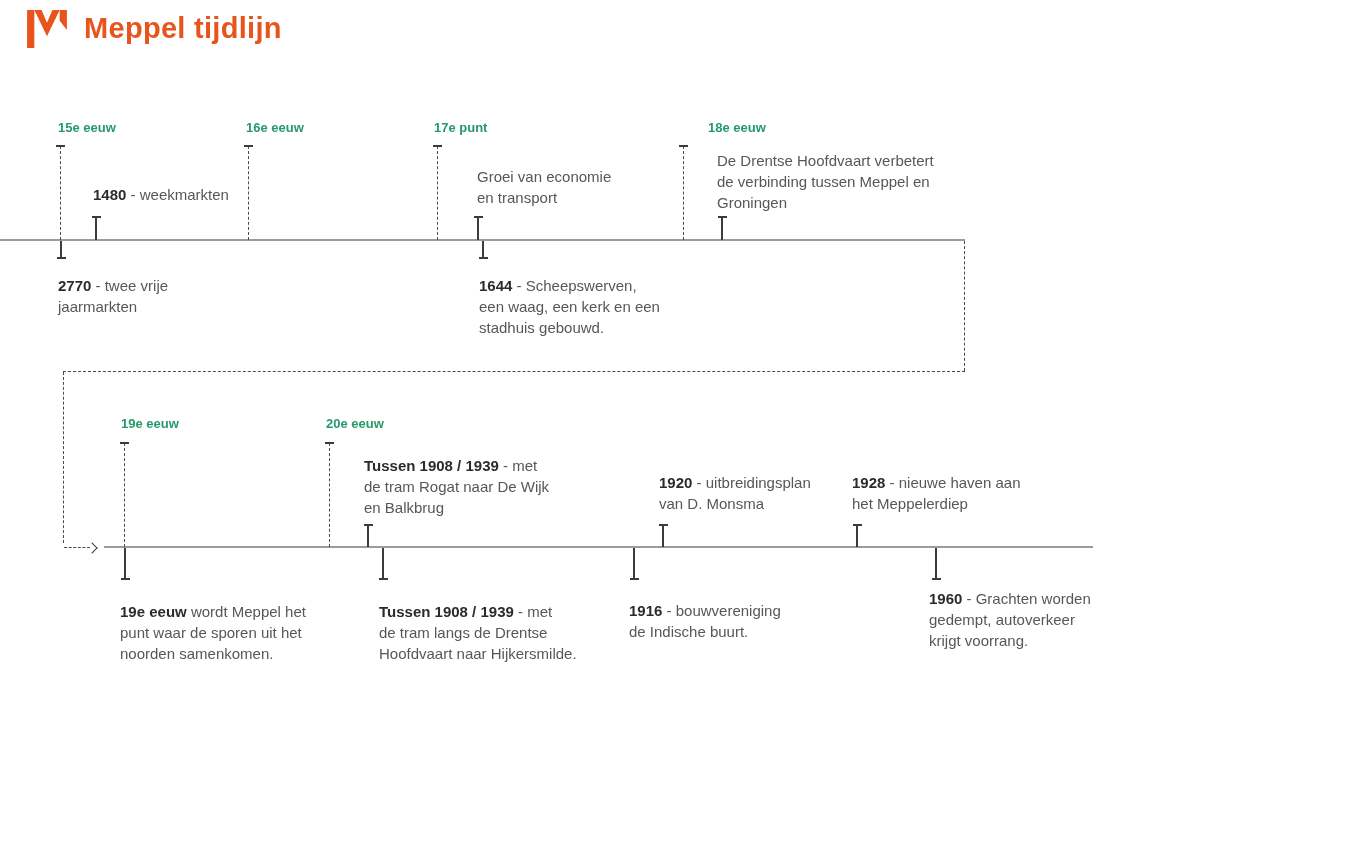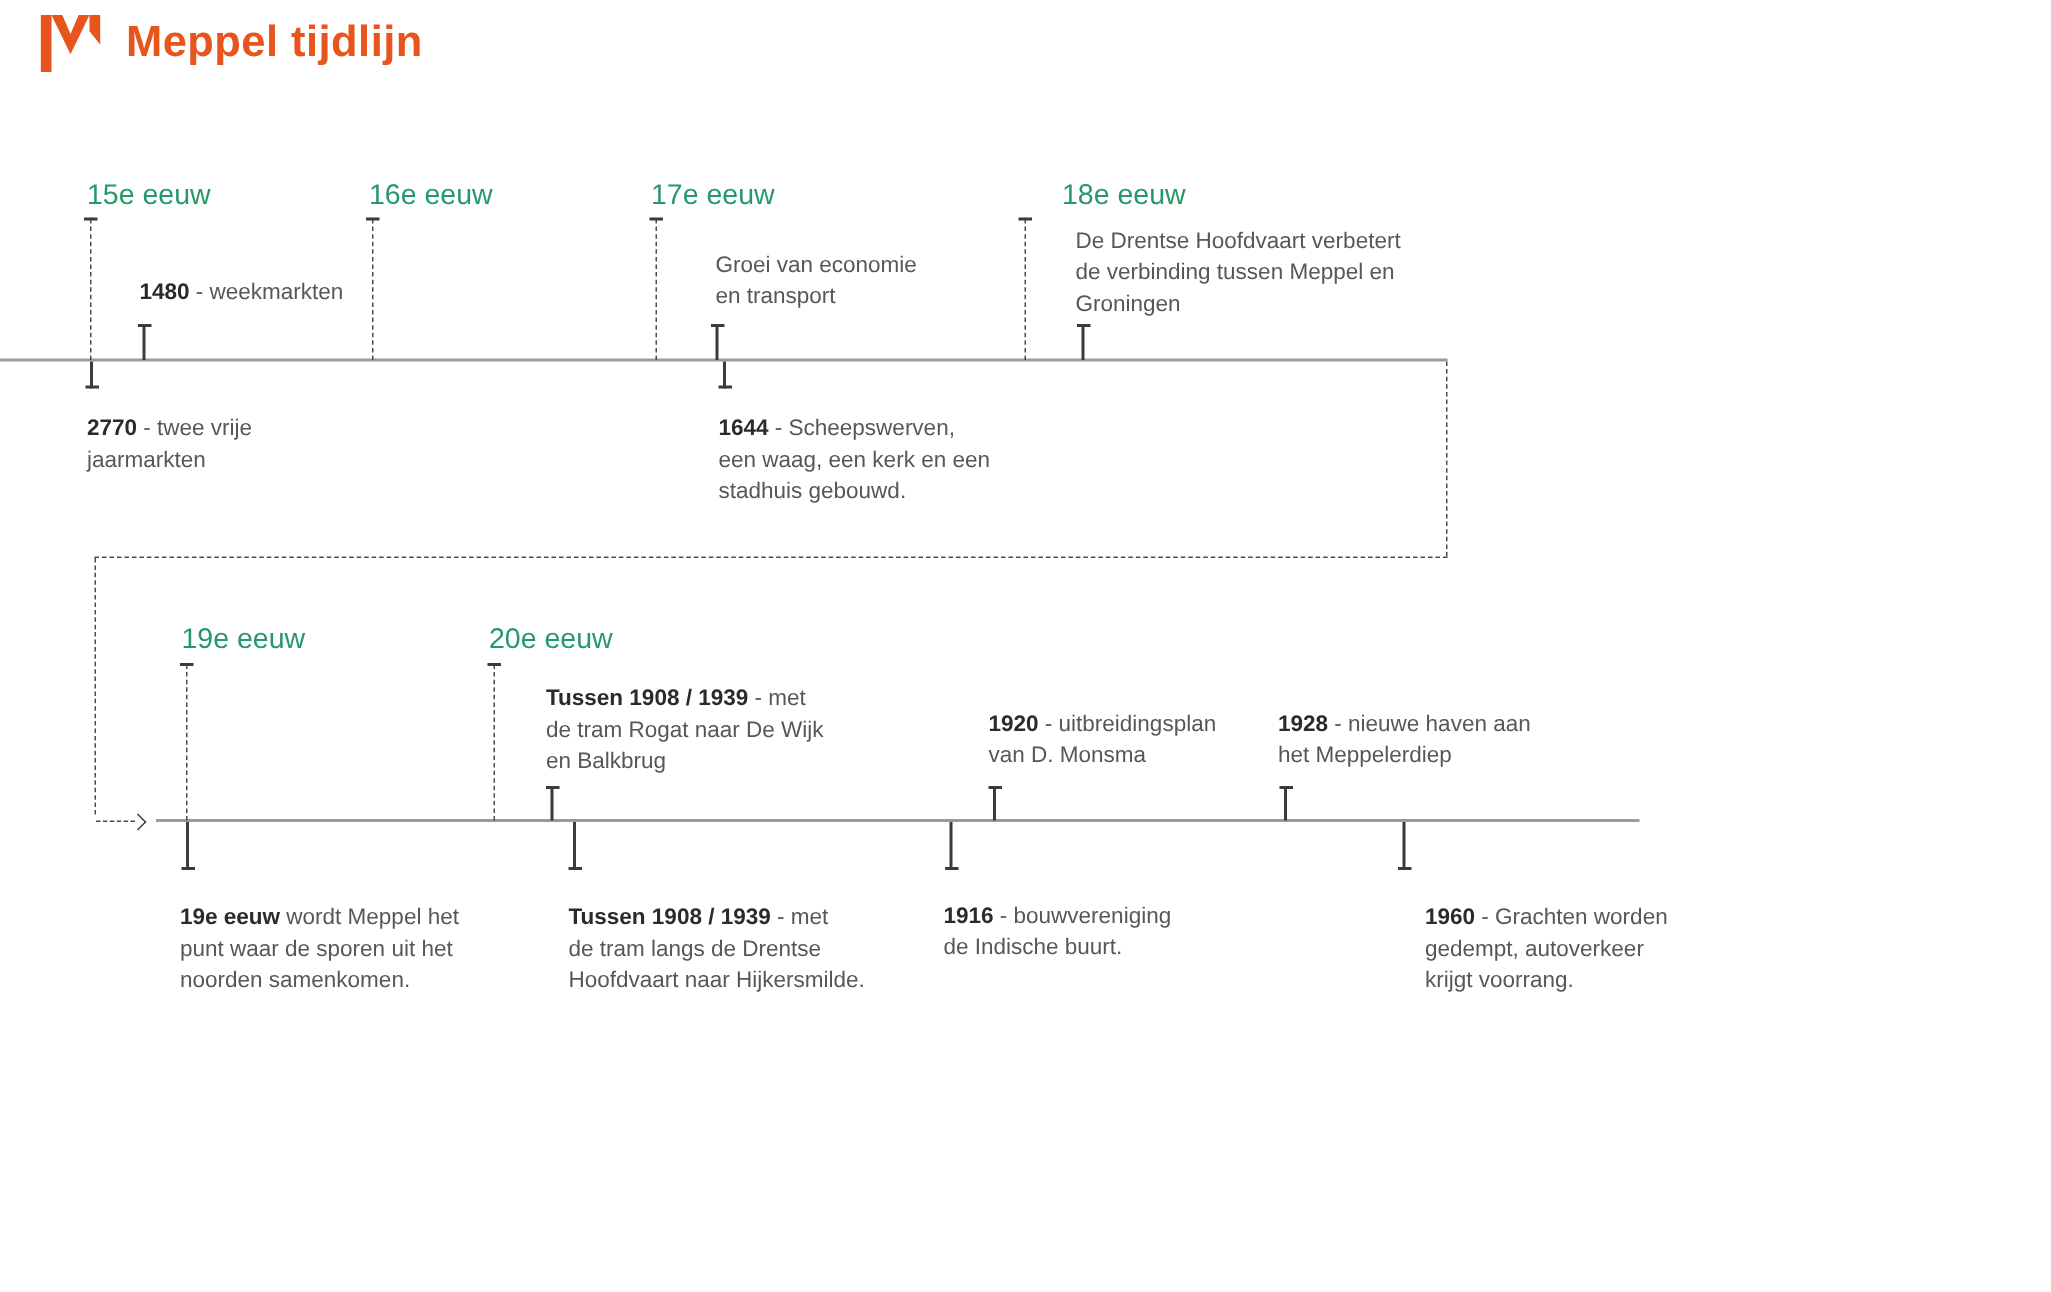--- a/index.html
+++ b/index.html
@@ -19,21 +19,21 @@
   }
   
   .logo{position:absolute;left:27px;top:10px;width:40px;height:38px;}
   .title{
     position:absolute;left:84px;top:12px;
     font-size:29px;font-weight:bold;color:var(--accent-orange);letter-spacing:0.3px;
   }
   
   .baseline{position:absolute;height:2px;background:var(--line-gray);}
   
-  .century{position:absolute;font-size:19px;font-weight:normal;color:var(--accent-green);white-space:nowrap;}
+  .century{position:absolute;font-size:13px;font-weight:bold;color:var(--accent-green);white-space:nowrap;}
   
   .cdash{position:absolute;width:0;border-left:1px dashed var(--dash-gray);}
   .cdash::before{content:"";position:absolute;top:-1px;left:-5px;width:9px;height:2px;background:var(--tick-dark);}
   
   .tick{position:absolute;width:2px;background:var(--tick-dark);}
   .tick::before{content:"";position:absolute;left:-3.5px;width:9px;height:2px;background:var(--tick-dark);}
   .tick-up::before{top:0;}
   .tick-down::before{bottom:0;}
   
   .event{
@@ -64,21 +64,21 @@
 
   <div>
     <div class="baseline" style="left:0;top:239px;width:965px;"></div>
 
     <div class="century" style="left:58px;top:120px;">15e eeuw</div>
     <div class="cdash" style="left:60px;top:146px;height:94px;"></div>
 
     <div class="century" style="left:246px;top:120px;">16e eeuw</div>
     <div class="cdash" style="left:248px;top:146px;height:94px;"></div>
 
-    <div class="century" style="left:434px;top:120px;">17e eeuw</div>
+    <div class="century" style="left:434px;top:120px;">17e punt</div>
     <div class="cdash" style="left:437px;top:146px;height:94px;"></div>
 
     <div class="century" style="left:708px;top:120px;">18e eeuw</div>
     <div class="cdash" style="left:683px;top:146px;height:94px;"></div>
 
     <div class="tick tick-up" style="left:95px;top:216px;height:24px;"></div>
     <div class="tick tick-up" style="left:477px;top:216px;height:24px;"></div>
     <div class="tick tick-up" style="left:721px;top:216px;height:24px;"></div>
 
     <div class="tick tick-down" style="left:60px;top:241px;height:18px;"></div>
@@ -131,18 +131,18 @@
     <div class="event" style="left:852px;top:472px;"><span class="year">1928</span><span> - nieuwe haven aan
 het Meppelerdiep</span></div>
     <div class="event" style="left:120px;top:601px;"><span class="year">19e eeuw</span><span> wordt Meppel het
 punt waar de sporen uit het
 noorden samenkomen.</span></div>
     <div class="event" style="left:379px;top:601px;"><span class="year">Tussen 1908 / 1939</span><span> - met
 de tram langs de Drentse
 Hoofdvaart naar Hijkersmilde.</span></div>
     <div class="event" style="left:629px;top:600px;"><span class="year">1916</span><span> - bouwvereniging
 de Indische buurt.</span></div>
-    <div class="event" style="left:929px;top:601px;margin-left:21px;"><span class="year">1960</span><span> - Grachten worden
+    <div class="event" style="left:929px;top:588px;"><span class="year">1960</span><span> - Grachten worden
 gedempt, autoverkeer
 krijgt voorrang.</span></div>
   </div>
 
 </div>
 
 </body></html>

